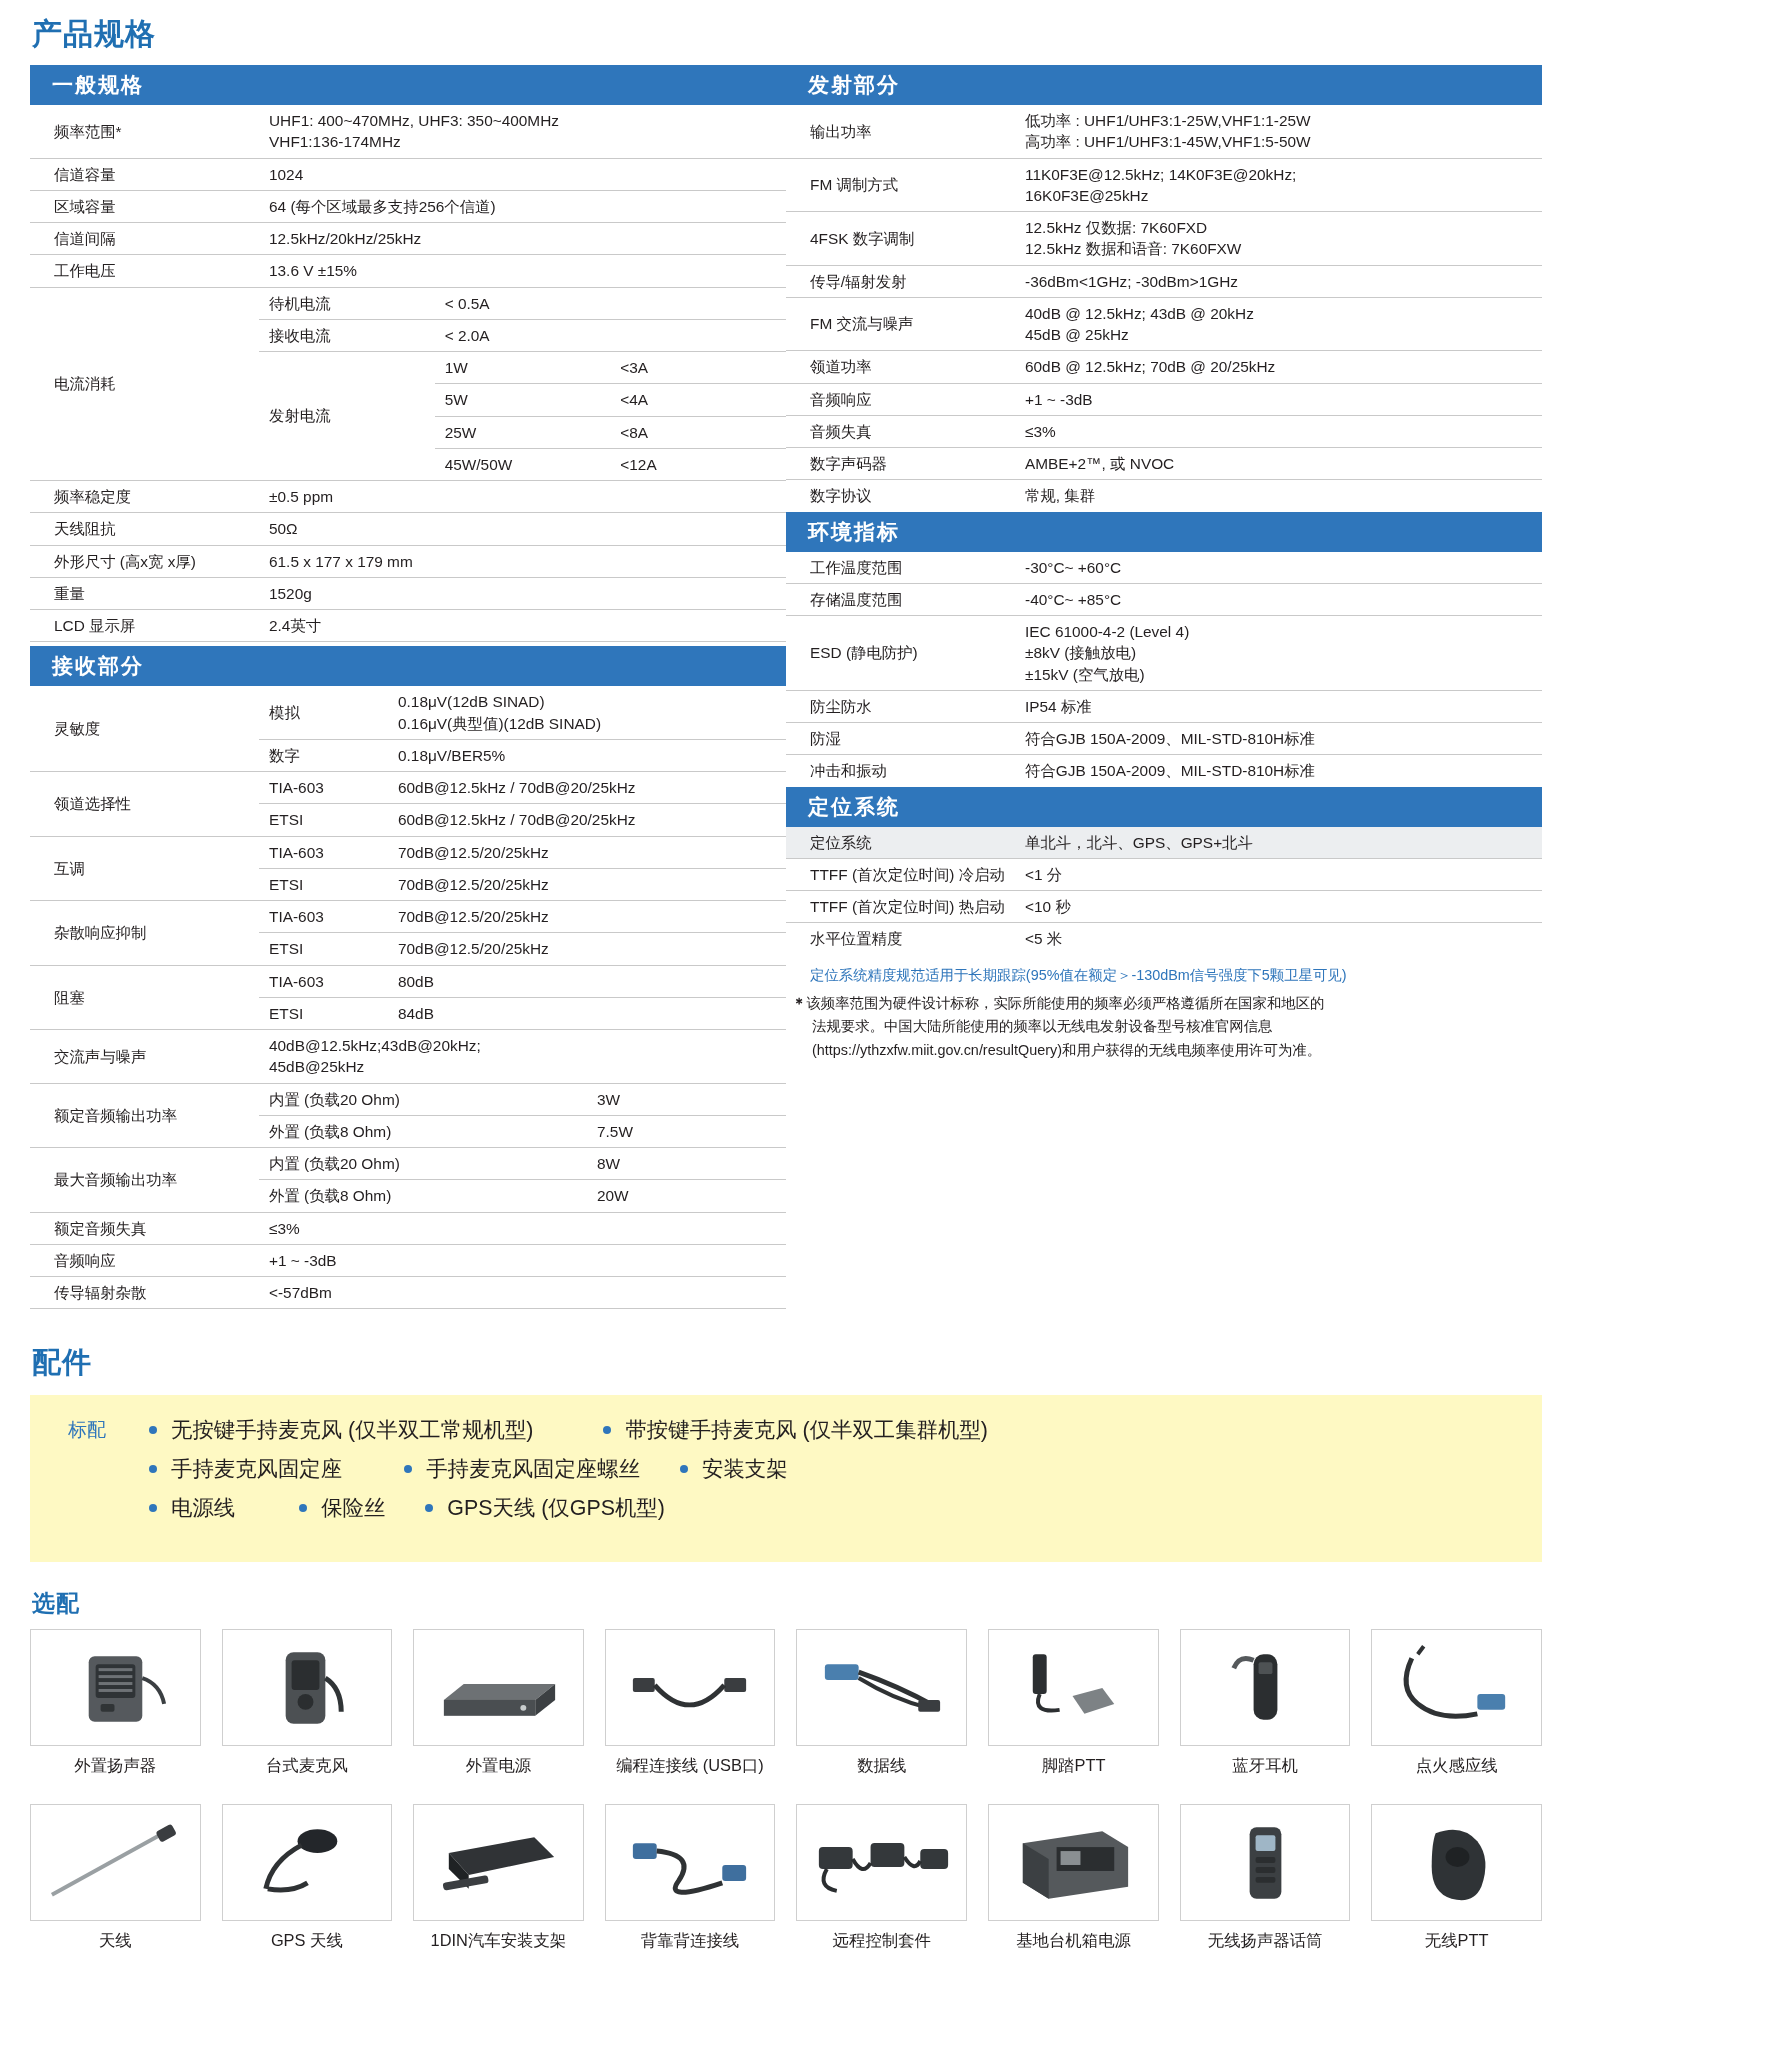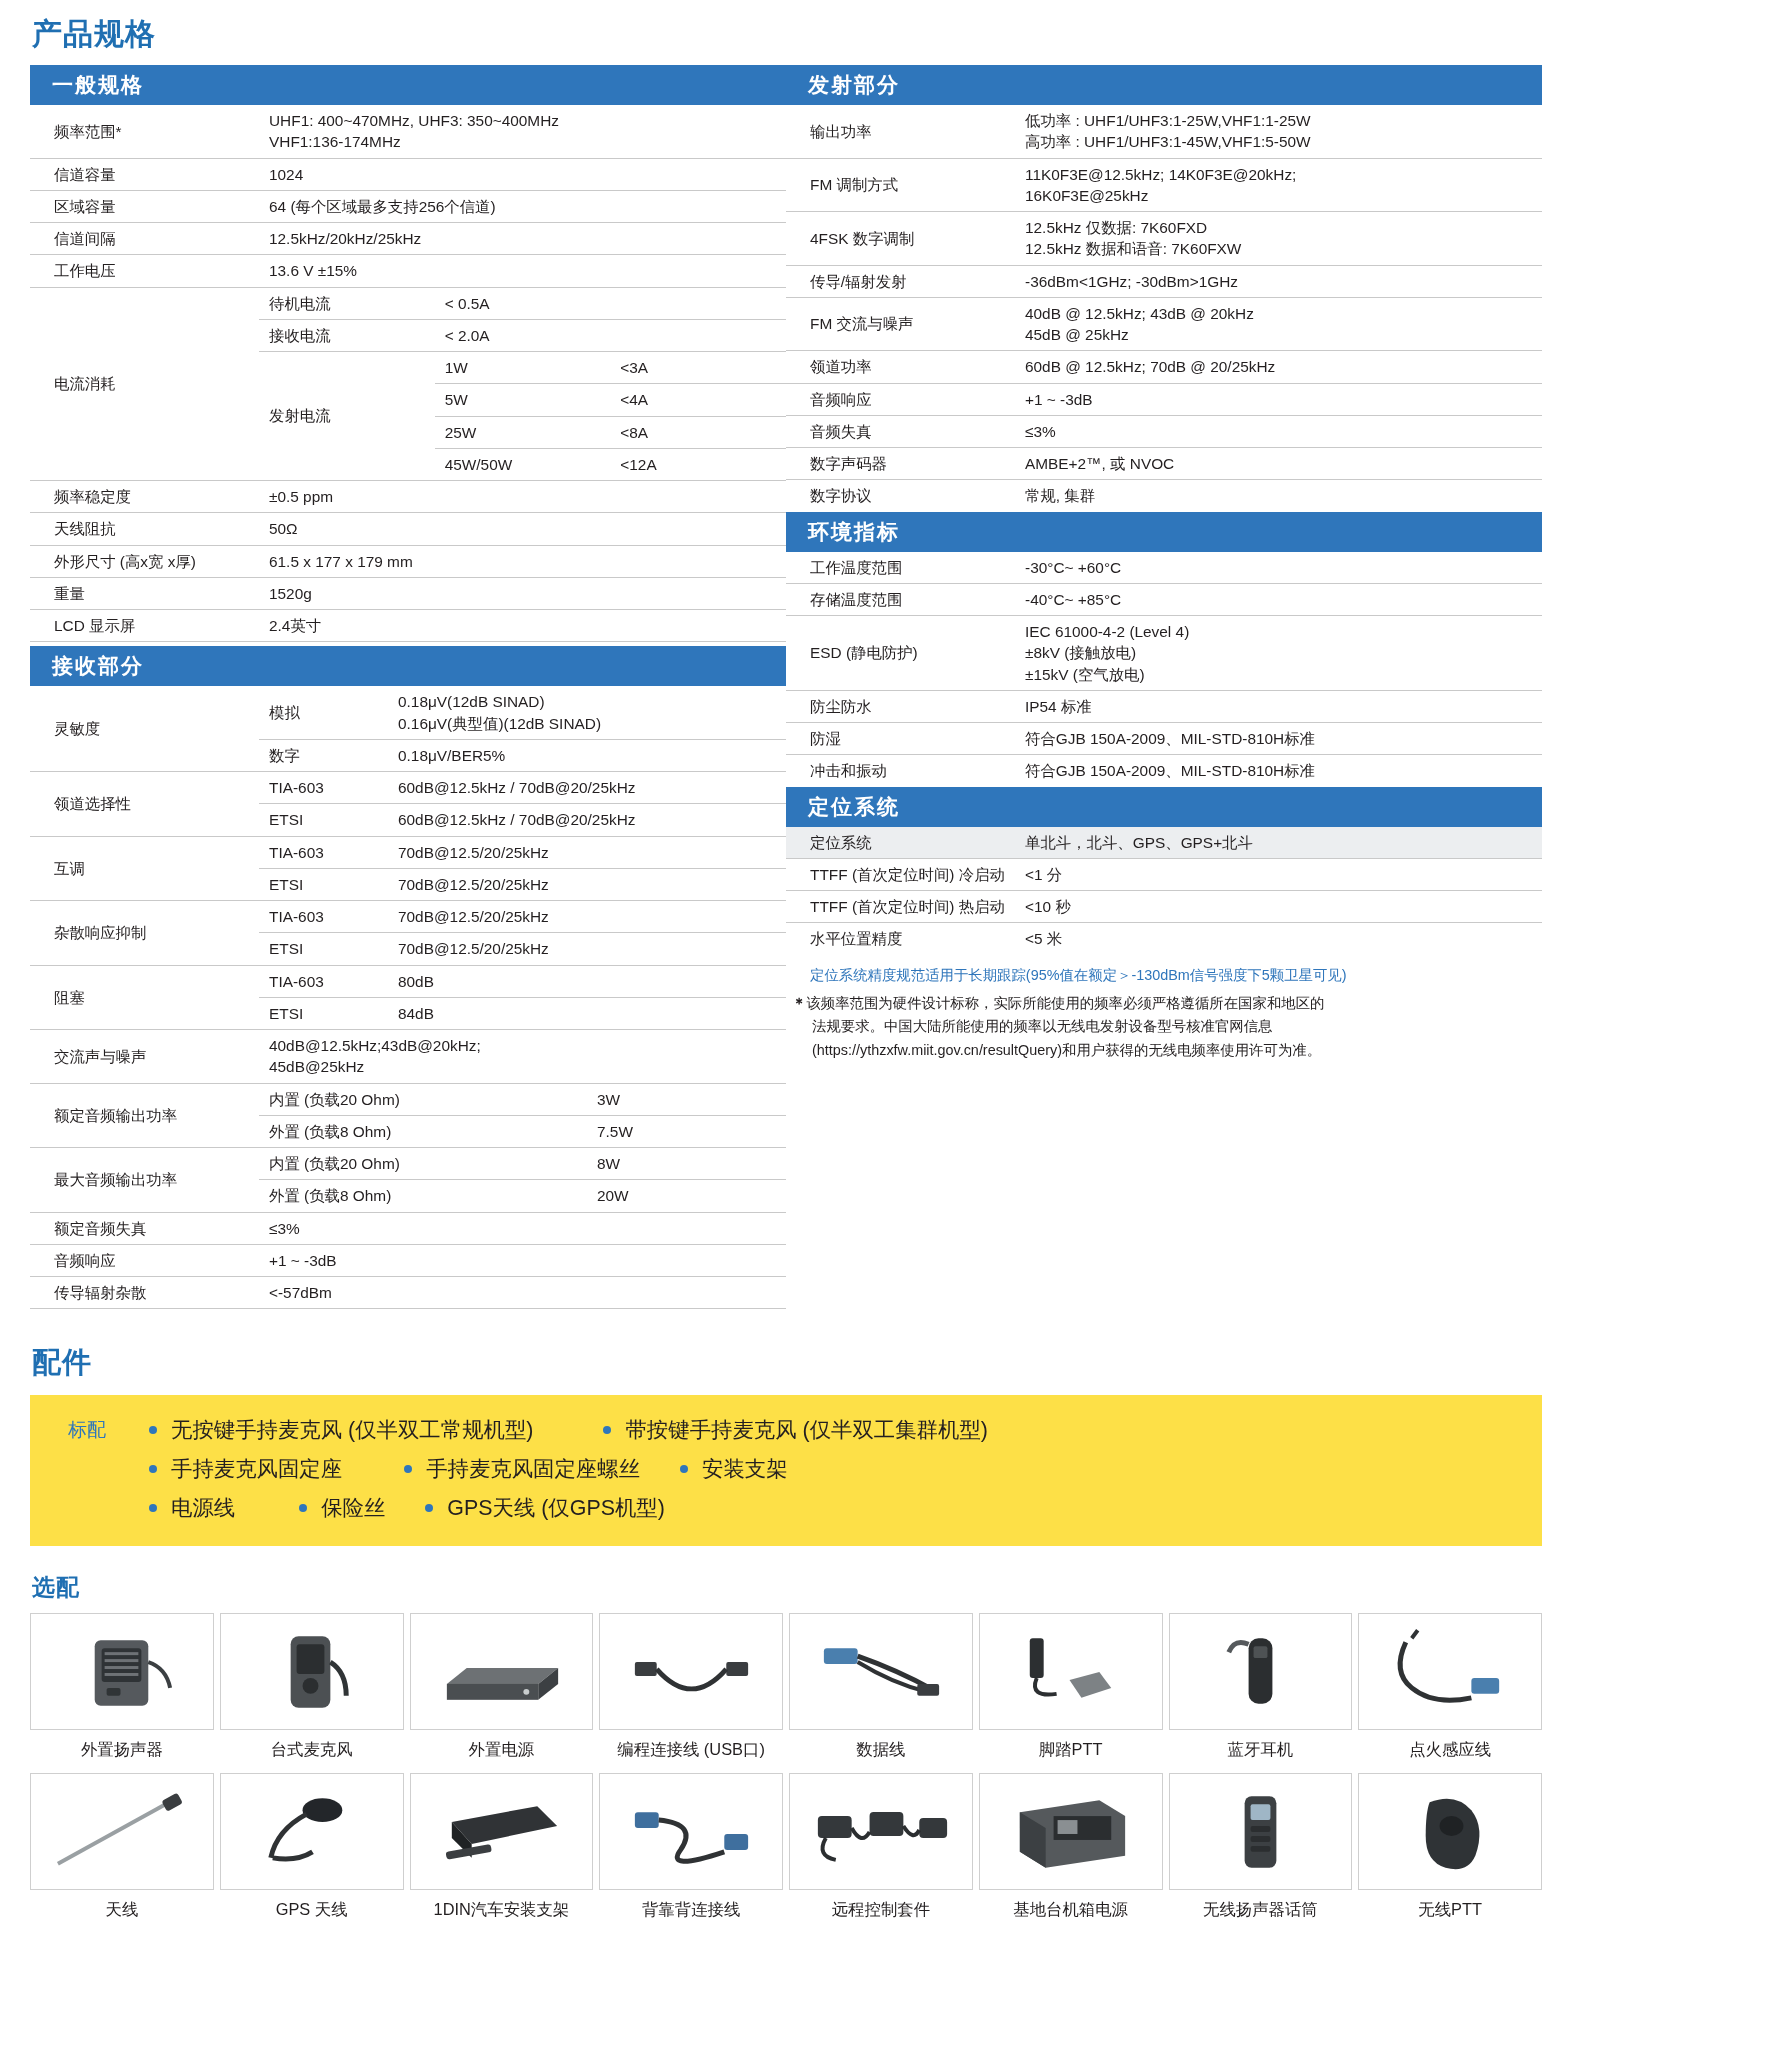--- a/index.html
+++ b/index.html
@@ -40,30 +40,30 @@
   table.spec td.nb { border-bottom:none; }
   .grayrow td { background:#eceef0; }
 
   .note-link { color:#2f76bb; font-size:14.4px; margin-top:10px; line-height:1.5; }
   .note { font-size:14.4px; line-height:1.62; margin-top:6px; color:#231f20; }
   .note .star { font-weight:700; }
 
   
   h2.acc-title { color:#1f6fb2; font-size:29px; font-weight:700; margin:34px 0 12px 2px; letter-spacing:1px; }
   .std-box {
-    background:#fde047; padding:16px 10px 18px 10px; display:flex; align-items:flex-start;
+    background:#fef9c3; padding:16px 10px 34px 10px; display:flex; align-items:flex-start;
   }
   .std-label { color:#2f76bb; font-size:19px; width:109px; padding-left:28px; padding-top:6px; flex:none; }
   .std-items { flex:1; }
   .std-line { display:flex; flex-wrap:wrap; align-items:center; }
   .std-item { font-size:21.4px; color:#231f20; display:flex; align-items:center; margin:4px 30px 6px 0; }
   .dot { width:8px; height:8px; border-radius:50%; background:#2f76bb; display:inline-block; margin-right:14px; flex:none; }
 
   h3.opt-title { color:#1f6fb2; font-size:23px; font-weight:700; margin:26px 0 10px 2px; letter-spacing:1px; }
-  .opt-grid { display:grid; grid-template-columns: repeat(8, 1fr); gap:6px; }
+  .opt-grid { display:grid; grid-template-columns: repeat(8, 1fr); gap:21px; }
   .opt-cell { }
   .opt-img {
     height:117px; border:1px solid #cfcfcf; background:#ffffff;
     display:flex; align-items:center; justify-content:center; overflow:hidden;
   }
   .opt-cap { text-align:center; font-size:16.4px; margin-top:9px; margin-bottom:6px; color:#231f20; }
 
   svg { display:block; }
 </style>
 </head>

